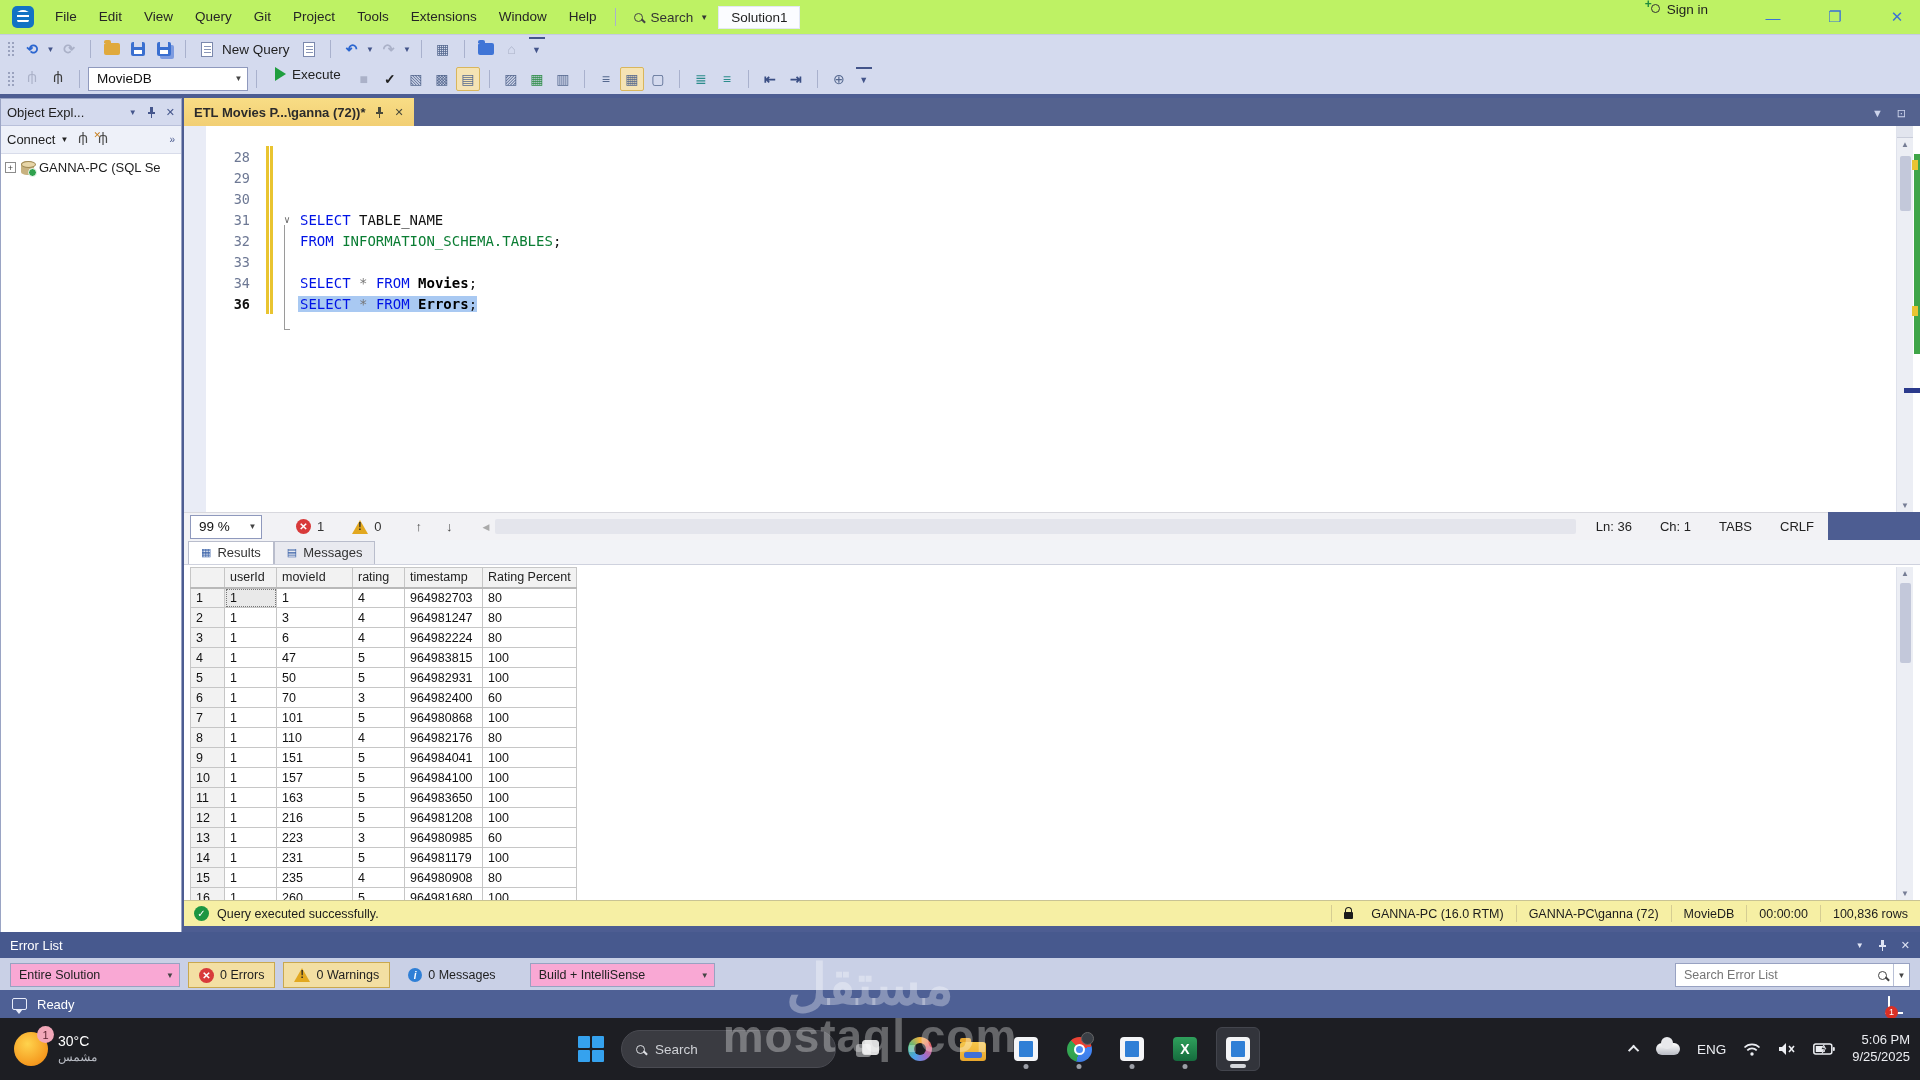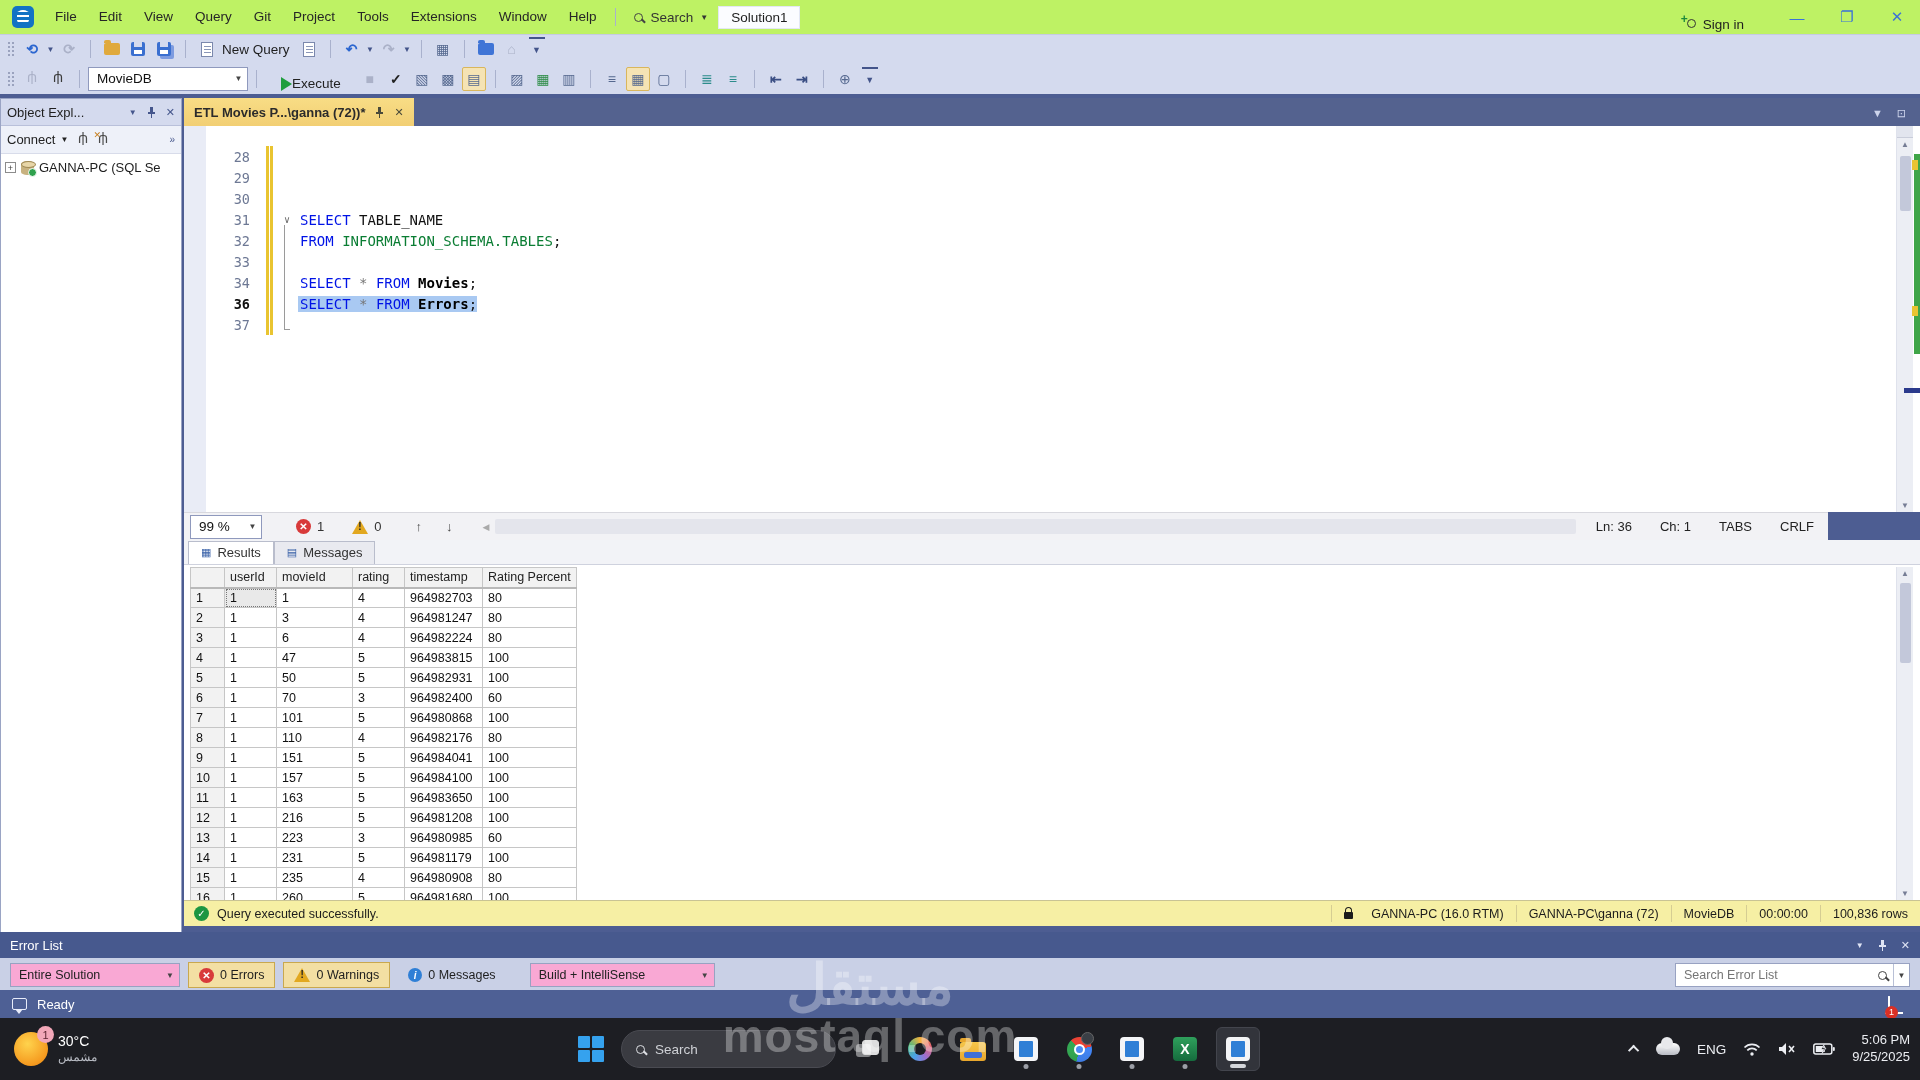--- a/index.html
+++ b/index.html
@@ -10,21 +10,21 @@
   #titlebar{left:0;top:0;width:1920px;height:34px;background:#bef264;display:flex;align-items:center}
   .app-logo{width:22px;height:22px;margin:0 10px 0 12px;border-radius:5px;background:#1273c4;position:relative}
   .app-logo::before{content:"";position:absolute;left:5px;top:4px;width:12px;height:14px;border-radius:6px/4px;background:
     linear-gradient(#fff 0 2px,transparent 2px 5px,#fff 5px 7px,transparent 7px 10px,#fff 10px 12px,transparent 12px);}
   .menu-item{padding:0 11px;height:26px;line-height:26px;color:#262626;font-size:13.5px;cursor:default}
   .tb-vsep{width:1px;height:18px;background:#a9b1cd;margin:0 8px}
   .search-box{display:flex;align-items:center;gap:7px;color:#333;font-size:13.5px;padding:0 10px}
   .mag{width:9px;height:9px;border:1.6px solid #444;border-radius:50%;position:relative;display:inline-block}
   .mag::after{content:"";position:absolute;width:5px;height:1.6px;background:#444;transform:rotate(45deg);right:-4px;bottom:-1px}
   .solution-pill{background:#fbfcff;border:1px solid #e3e7f4;padding:3px 12px;font-size:13.5px;color:#1e1e1e}
-  .title-right{margin-left:auto;display:flex;align-items:flex-end;gap:4px}
+  .title-right{margin-left:auto;display:flex;align-items:flex-start;gap:16px}
   .signin{display:flex;align-items:center;gap:7px;color:#1e1e1e;font-size:13.5px;margin-right:26px}
   .person{width:12px;height:12px;position:relative;display:inline-block}
   .person::before{content:"";position:absolute;left:3px;top:0;width:7px;height:7px;border:1.4px solid #333;border-radius:50%}
   .person::after{content:"+";position:absolute;left:-3px;top:-7px;color:#1d8a3c;font-weight:bold;font-size:12px}
   .win-btn{width:46px;height:30px;display:flex;align-items:center;justify-content:center;color:#3b72d8;font-size:15px}
   
   #tb1{left:0;top:34px;width:1920px;height:29px;background:#d4daee;display:flex;align-items:center;border-top:1px solid #c5cbe2}
   #tb2{left:0;top:63px;width:1920px;height:31px;background:#d4daee;display:flex;align-items:center}
   .grip{width:10px;height:18px;margin:0 3px 0 6px;background:radial-gradient(circle,#9aa2be 1px,transparent 1.2px);background-size:4px 4px;background-position:1px 1px}
   .tbi{min-width:24px;height:24px;margin:0 1px;display:flex;align-items:center;justify-content:center;font-size:14px;color:#33507e;border:1px solid transparent;border-radius:2px}
@@ -38,21 +38,21 @@
   .i-folder.blue{background:#3f74d6}.i-folder.blue::before{background:#3f74d6}
   .i-floppy{width:14px;height:14px;background:#3a6fd0;border-radius:2px;position:relative}
   .i-floppy::before{content:"";position:absolute;left:3px;top:0;width:8px;height:5px;background:#d4daee}
   .i-floppy::after{content:"";position:absolute;left:3px;bottom:2px;width:8px;height:4px;background:#fff}
   .i-floppy.stack{box-shadow:3px 3px 0 #7d9be0}
   .i-doc{width:12px;height:15px;background:#fff;border:1px solid #7b88ad;position:relative}
   .i-doc::before{content:"";position:absolute;left:2px;top:3px;width:7px;height:1px;background:#8a96b8;box-shadow:0 3px 0 #8a96b8,0 6px 0 #8a96b8}
   .combo{background:#fff;border:1px solid #8f99bd;height:24px;display:flex;align-items:center;font-size:13.5px}
   .combo .val{padding:0 8px;flex:1;color:#111}
   .combo .dd{width:18px;height:100%;display:flex;align-items:center;justify-content:center;font-size:8px;color:#444;border-left:1px solid transparent}
-  .exec-btn{display:flex;align-items:flex-end;height:24px;padding:0 8px;margin:0 8px;border-radius:2px}
+  .exec-btn{display:flex;align-items:flex-start;gap:6px;height:24px;padding:0 8px;margin:0 2px;border-radius:2px}
   .play{width:0;height:0;border-left:11px solid #1f9e3e;border-top:7px solid transparent;border-bottom:7px solid transparent}
   
   #oe{left:0;top:98px;width:182px;height:892px;background:#fff;border:1px solid #9aa4c4}
   #oe-title{height:27px;background:#d4daee;display:flex;align-items:center;padding:0 6px;font-size:13px;color:#1e1e1e;border-bottom:1px solid #b9c0da}
   .oe-ic{margin-left:auto;display:flex;gap:10px;color:#45568c;font-size:11px;align-items:center}
   #oe-toolbar{height:28px;background:#eef1f9;display:flex;align-items:center;padding:0 6px;gap:10px;border-bottom:1px solid #d8dcea;font-size:13px;color:#222}
   .plug{font-size:14px;color:#4a4a4a;display:inline-block;transform:rotate(180deg)}
   .tree-row{display:flex;align-items:center;gap:5px;padding:6px 4px;font-size:13px;color:#1e1e1e;white-space:nowrap;overflow:hidden}
   .expander{width:11px;height:11px;border:1px solid #8c8c8c;display:flex;align-items:center;justify-content:center;font-size:9px;color:#444;background:#fff;flex:0 0 auto}
   .db-cyl{width:13px;height:14px;background:#c8b280;border-radius:6px/3px;position:relative;flex:0 0 auto}
@@ -337,21 +337,20 @@
   <div id="gutter"></div>
   <div id="code-lines">
       <div class="cl"><span class="num">28</span><span class="chg"></span><span class="fold"></span><span class="code"></span></div>
       <div class="cl"><span class="num">29</span><span class="chg"></span><span class="fold"></span><span class="code"></span></div>
       <div class="cl"><span class="num">30</span><span class="chg"></span><span class="fold"></span><span class="code"></span></div>
       <div class="cl"><span class="num">31</span><span class="chg"></span><span class="fold">∨</span><span class="code"><span class="tk-kw">SELECT</span><span class="tk-pl"> TABLE_NAME</span></span></div>
       <div class="cl"><span class="num">32</span><span class="chg"></span><span class="fold"></span><span class="code"><span class="tk-kw">FROM</span><span class="tk-pl"> </span><span class="tk-sys">INFORMATION_SCHEMA.TABLES</span><span class="tk-pl">;</span></span></div>
       <div class="cl"><span class="num">33</span><span class="chg"></span><span class="fold"></span><span class="code"></span></div>
       <div class="cl"><span class="num">34</span><span class="chg"></span><span class="fold"></span><span class="code"><span class="tk-kw">SELECT</span><span class="tk-pl"> </span><span class="tk-op">*</span><span class="tk-pl"> </span><span class="tk-kw">FROM</span><span class="tk-pl"> </span><span class="tk-tbl">Movies</span><span class="tk-pl">;</span></span></div>
       <div class="cl selline cur"><span class="num">36</span><span class="chg"></span><span class="fold"></span><span class="code"><span class="tk-kw">SELECT</span><span class="tk-pl"> </span><span class="tk-op">*</span><span class="tk-pl"> </span><span class="tk-kw">FROM</span><span class="tk-pl"> </span><span class="tk-tbl">Errors</span><span class="tk-pl">;</span></span></div>
-      <div class="cl"><span class="num">37</span><span class="chg"></span><span class="fold"></span><span class="code"></span></div>
     </div>
   <div id="fold-bracket" style="left: 100px; top: 99px; height: 105px;"></div>
 
   <div class="vsb" style="right:7px;top:0;height:386px">
     <div style="height:12px;border-bottom:1px solid #c9cdda;background:#e2e5ee"></div>
     <div style="text-align:center;font-size:8px;color:#767d95;line-height:14px">▲</div>
     <div class="sb-thumb-v" style="top:30px;height:55px"></div>
     <div style="position:absolute;bottom:2px;width:100%;text-align:center;font-size:8px;color:#767d95">▼</div>
   </div>
 

